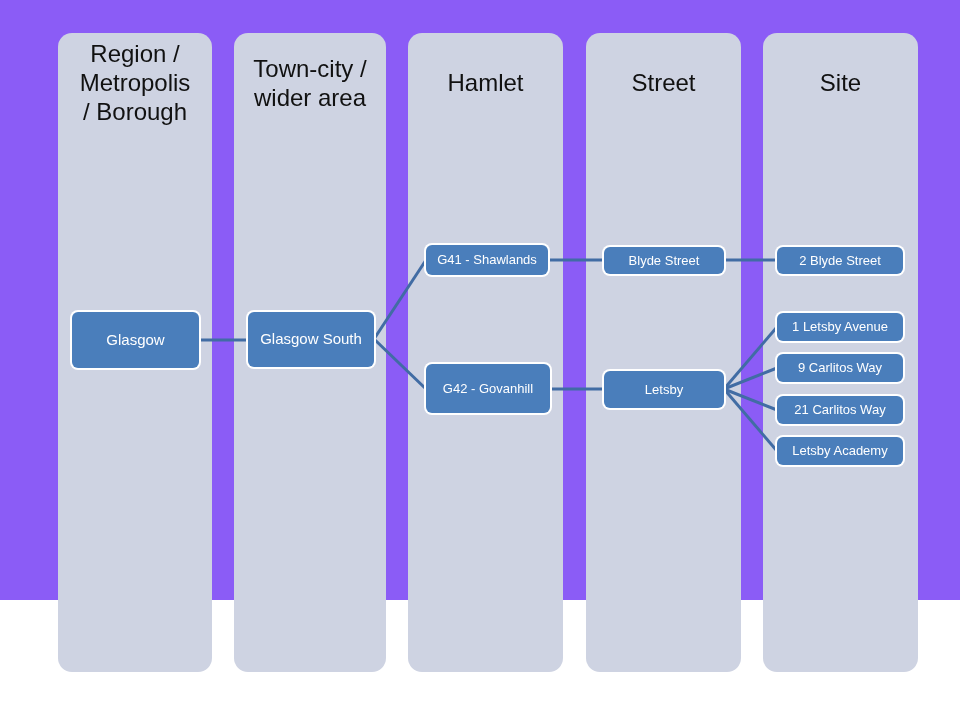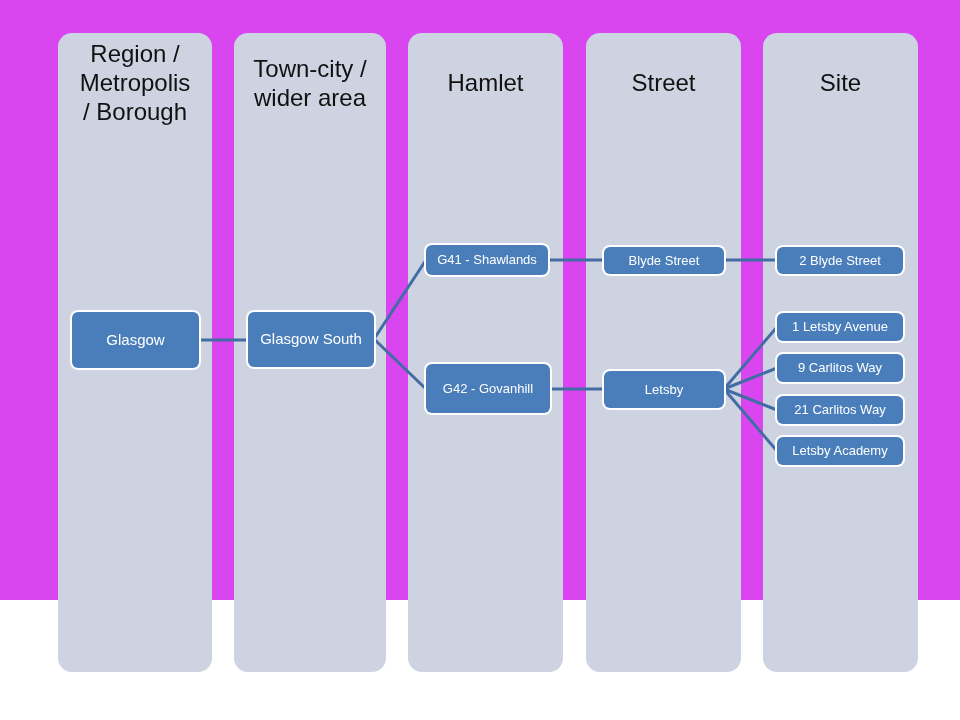--- a/index.html
+++ b/index.html
@@ -10,21 +10,21 @@
   body {
     width: 960px;
     height: 720px;
     font-family: "Liberation Sans", sans-serif;
     overflow: hidden;
   }
   #diagram-root {
     position: relative;
     width: 960px;
     height: 600px;
-    background: #d946ef;
+    background: #8b5cf6;
   }
   svg.diagram-canvas {
     position: absolute;
     left: 0;
     top: 0;
     width: 960px;
     height: 720px;
     display: block;
   }
   .lane-band {

